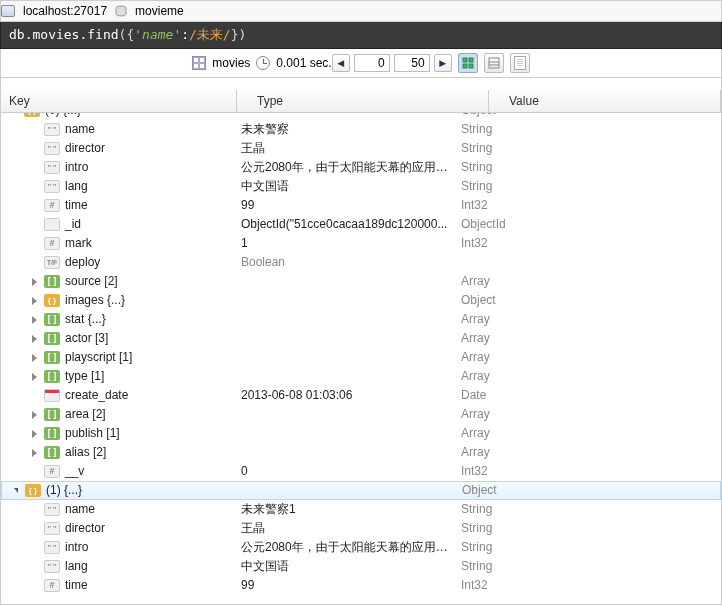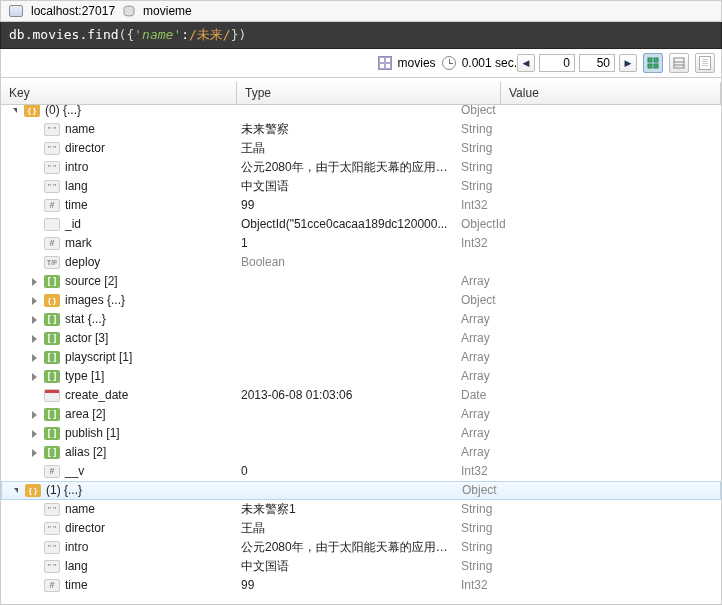--- a/index.html
+++ b/index.html
@@ -1,39 +1,39 @@
 <!DOCTYPE html>
 <html><head>
 <meta charset="utf-8">
 <style>
 * { margin: 0; padding: 0; box-sizing: border-box; }
 body { font-family: Tahoma, Arial, sans-serif; font-size: 12px; background: #fff; width: 722px; }
-.top-bar { background: #f7f7f7; border: 1px solid #ccc; padding: 3px 8px; display: flex; align-items: center; gap: 8px; }
+.top-bar { background: #f7f7f7; border: 1px solid #ccc; padding: 3px 0; display: flex; align-items: center; gap: 8px; }
 .top-bar .monitor-icon { width: 14px; height: 12px; border: 1px solid #888; border-radius: 2px; background: linear-gradient(#e8f0f8,#c8d8e8); position: relative; }
 .db-icon { width: 12px; height: 12px; display: inline-block; }
 .db-icon svg { display: block; }
 .cmd-bar { background: #3a3a3a; color: #fff; font-family: Consolas, monospace; font-size: 13px; padding: 4px 8px; border: 1px solid #222; border-top: none; }
 .cmd-bar .fn { color: #fff; }
 .cmd-bar .paren { color: #d4d4d4; }
 .cmd-bar .str { color: #8fbf5f; font-style: italic; }
 .cmd-bar .regex { color: #e0a050; }
-.status-bar { background: #fff; border: 1px solid #ccc; border-top: none; padding: 4px 6px; display: flex; align-items: center; justify-content: flex-end; }
+.status-bar { background: #fff; border: 1px solid #ccc; border-top: none; padding: 4px 6px; display: flex; align-items: center; justify-content: center; }
 .status-left { display: flex; align-items: center; gap: 6px; }
 .grid-icon { width: 14px; height: 14px; display: inline-flex; flex-wrap: wrap; border: 1px solid #98b; }
 .grid-icon span { width: 50%; height: 50%; border: 0.5px solid #aac; }
 .clock-icon { width: 14px; height: 14px; border: 1px solid #888; border-radius: 50%; position: relative; }
 .clock-icon::before { content: ''; position: absolute; width: 1px; height: 4px; background: #666; left: 6px; top: 2px; }
 .clock-icon::after { content: ''; position: absolute; width: 4px; height: 1px; background: #666; left: 6px; top: 6px; }
 .status-right { display: flex; align-items: center; gap: 4px; }
 .nav-btn { width: 18px; height: 18px; border: 1px solid #bbb; background: linear-gradient(#fff,#eee); border-radius: 2px; display: flex; align-items: center; justify-content: center; cursor: pointer; font-size: 9px; color: #235; }
 .num-field { width: 36px; height: 18px; border: 1px solid #bbb; text-align: right; font-size: 12px; padding: 0 4px; }
 .toolbar-btn { width: 20px; height: 20px; border: 1px solid #bbb; background: linear-gradient(#fff,#e8e8e8); border-radius: 2px; display: flex; align-items: center; justify-content: center; cursor: pointer; margin-left: 2px; }
 .toolbar-btn.active { background: #cde; border-color: #8ac; }
 .tree-container { border: 1px solid #ccc; border-top: none; height: 527px; overflow: auto; position: relative; }
-.tree-header { display: flex; background: linear-gradient(#fdfdfd,#f0f0f0); border-bottom: 1px solid #ccc; position: sticky; top: 4px; }
+.tree-header { display: flex; background: linear-gradient(#fdfdfd,#f0f0f0); border-bottom: 1px solid #ccc; position: sticky; top: 12px; gap: 12px; }
 .tree-header .col { padding: 4px 8px; border-right: 1px solid #ccc; color: #333; font-size: 12px; }
 .col-key { width: 236px; flex-shrink: 0; }
 .col-value { width: 220px; flex-shrink: 0; }
 .col-type { flex: 1; }
 .tree-body { }
 .row { display: flex; align-items: center; height: 19px; line-height: 19px; cursor: default; }
 .row.selected { background: linear-gradient(#f4faff,#e4f2ff); border: 1px solid #b8d8f0; height: 19px; }
 .row .col { padding: 0; overflow: hidden; white-space: nowrap; text-overflow: ellipsis; }
 .row .col-key { display: flex; align-items: center; }
 .row .col-value { color: #222; padding-left: 4px; }

